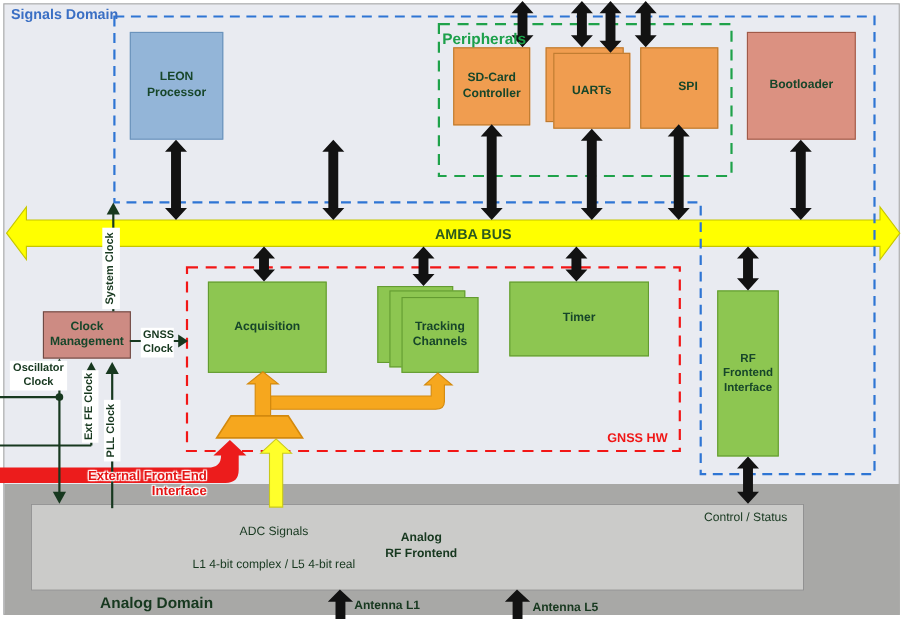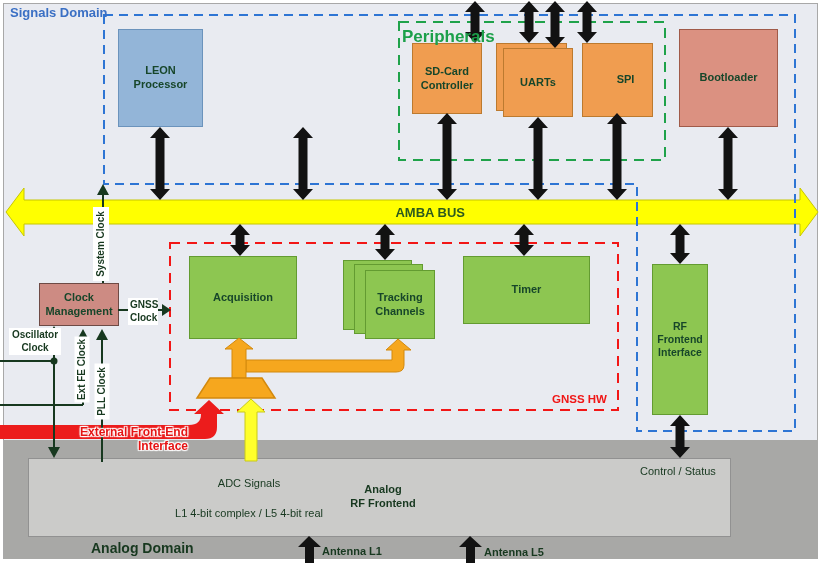--- a/index.html
+++ b/index.html
@@ -98,21 +98,21 @@
         <polygon points="524,224 534,235 528.5,235 528.5,245 534,245 524,256 514,245 519.5,245 519.5,235 514,235" fill="#121212"></polygon>
         <polygon points="680,224 690,235 684.5,235 684.5,253 690,253 680,264 670,253 675.5,253 675.5,235 670,235" fill="#121212"></polygon>
         <polygon points="680,415 690,426 684.5,426 684.5,447 690,447 680,458 670,447 675.5,447 675.5,426 670,426" fill="#121212"></polygon>
       </g>
 
     <polygon points="305,563 305,547 298,547 309,536 321,547 314,547 314,563" fill="#121212"></polygon>
     <polygon points="466,563 466,547 459,547 470,536 482,547 475,547 475,563" fill="#121212"></polygon>
   </svg>
 
   <div class="lbl" style="left:10px;top:5px;font-weight:700;font-size:13px;color:#3a6fc4;">Signals Domain</div>
-  <div class="lbl" style="left:402px;top:27px;font-weight:700;font-size:17px;color:#1ca04a;">Peripherals</div>
+  <div class="lbl" style="left:402px;top:27px;font-weight:700;font-size:14px;color:#1ca04a;">Peripherals</div>
   <div class="lbl" style="left:552px;top:393px;font-weight:700;font-size:11.5px;color:#f01616;">GNSS HW</div>
   <div class="lbl" style="left:365px;top:205px;width:100px;text-align:right;font-weight:700;font-size:13px;color:#2c5a1e;">AMBA BUS</div>
 
   <div class="wlbl vlbl" style="left:64px;top:236px;width:74px;height:16px;">System Clock</div>
   <div class="wlbl vlbl" style="left:49px;top:362px;width:66px;height:15px;">Ext FE Clock</div>
   <div class="wlbl vlbl" style="left:74px;top:384px;width:56px;height:15px;">PLL Clock</div>
   <div class="wlbl" style="left:9px;top:328px;width:52px;">Oscillator
 Clock</div>
   <div class="wlbl" style="left:128px;top:298px;width:30px;">GNSS
 Clock</div>

